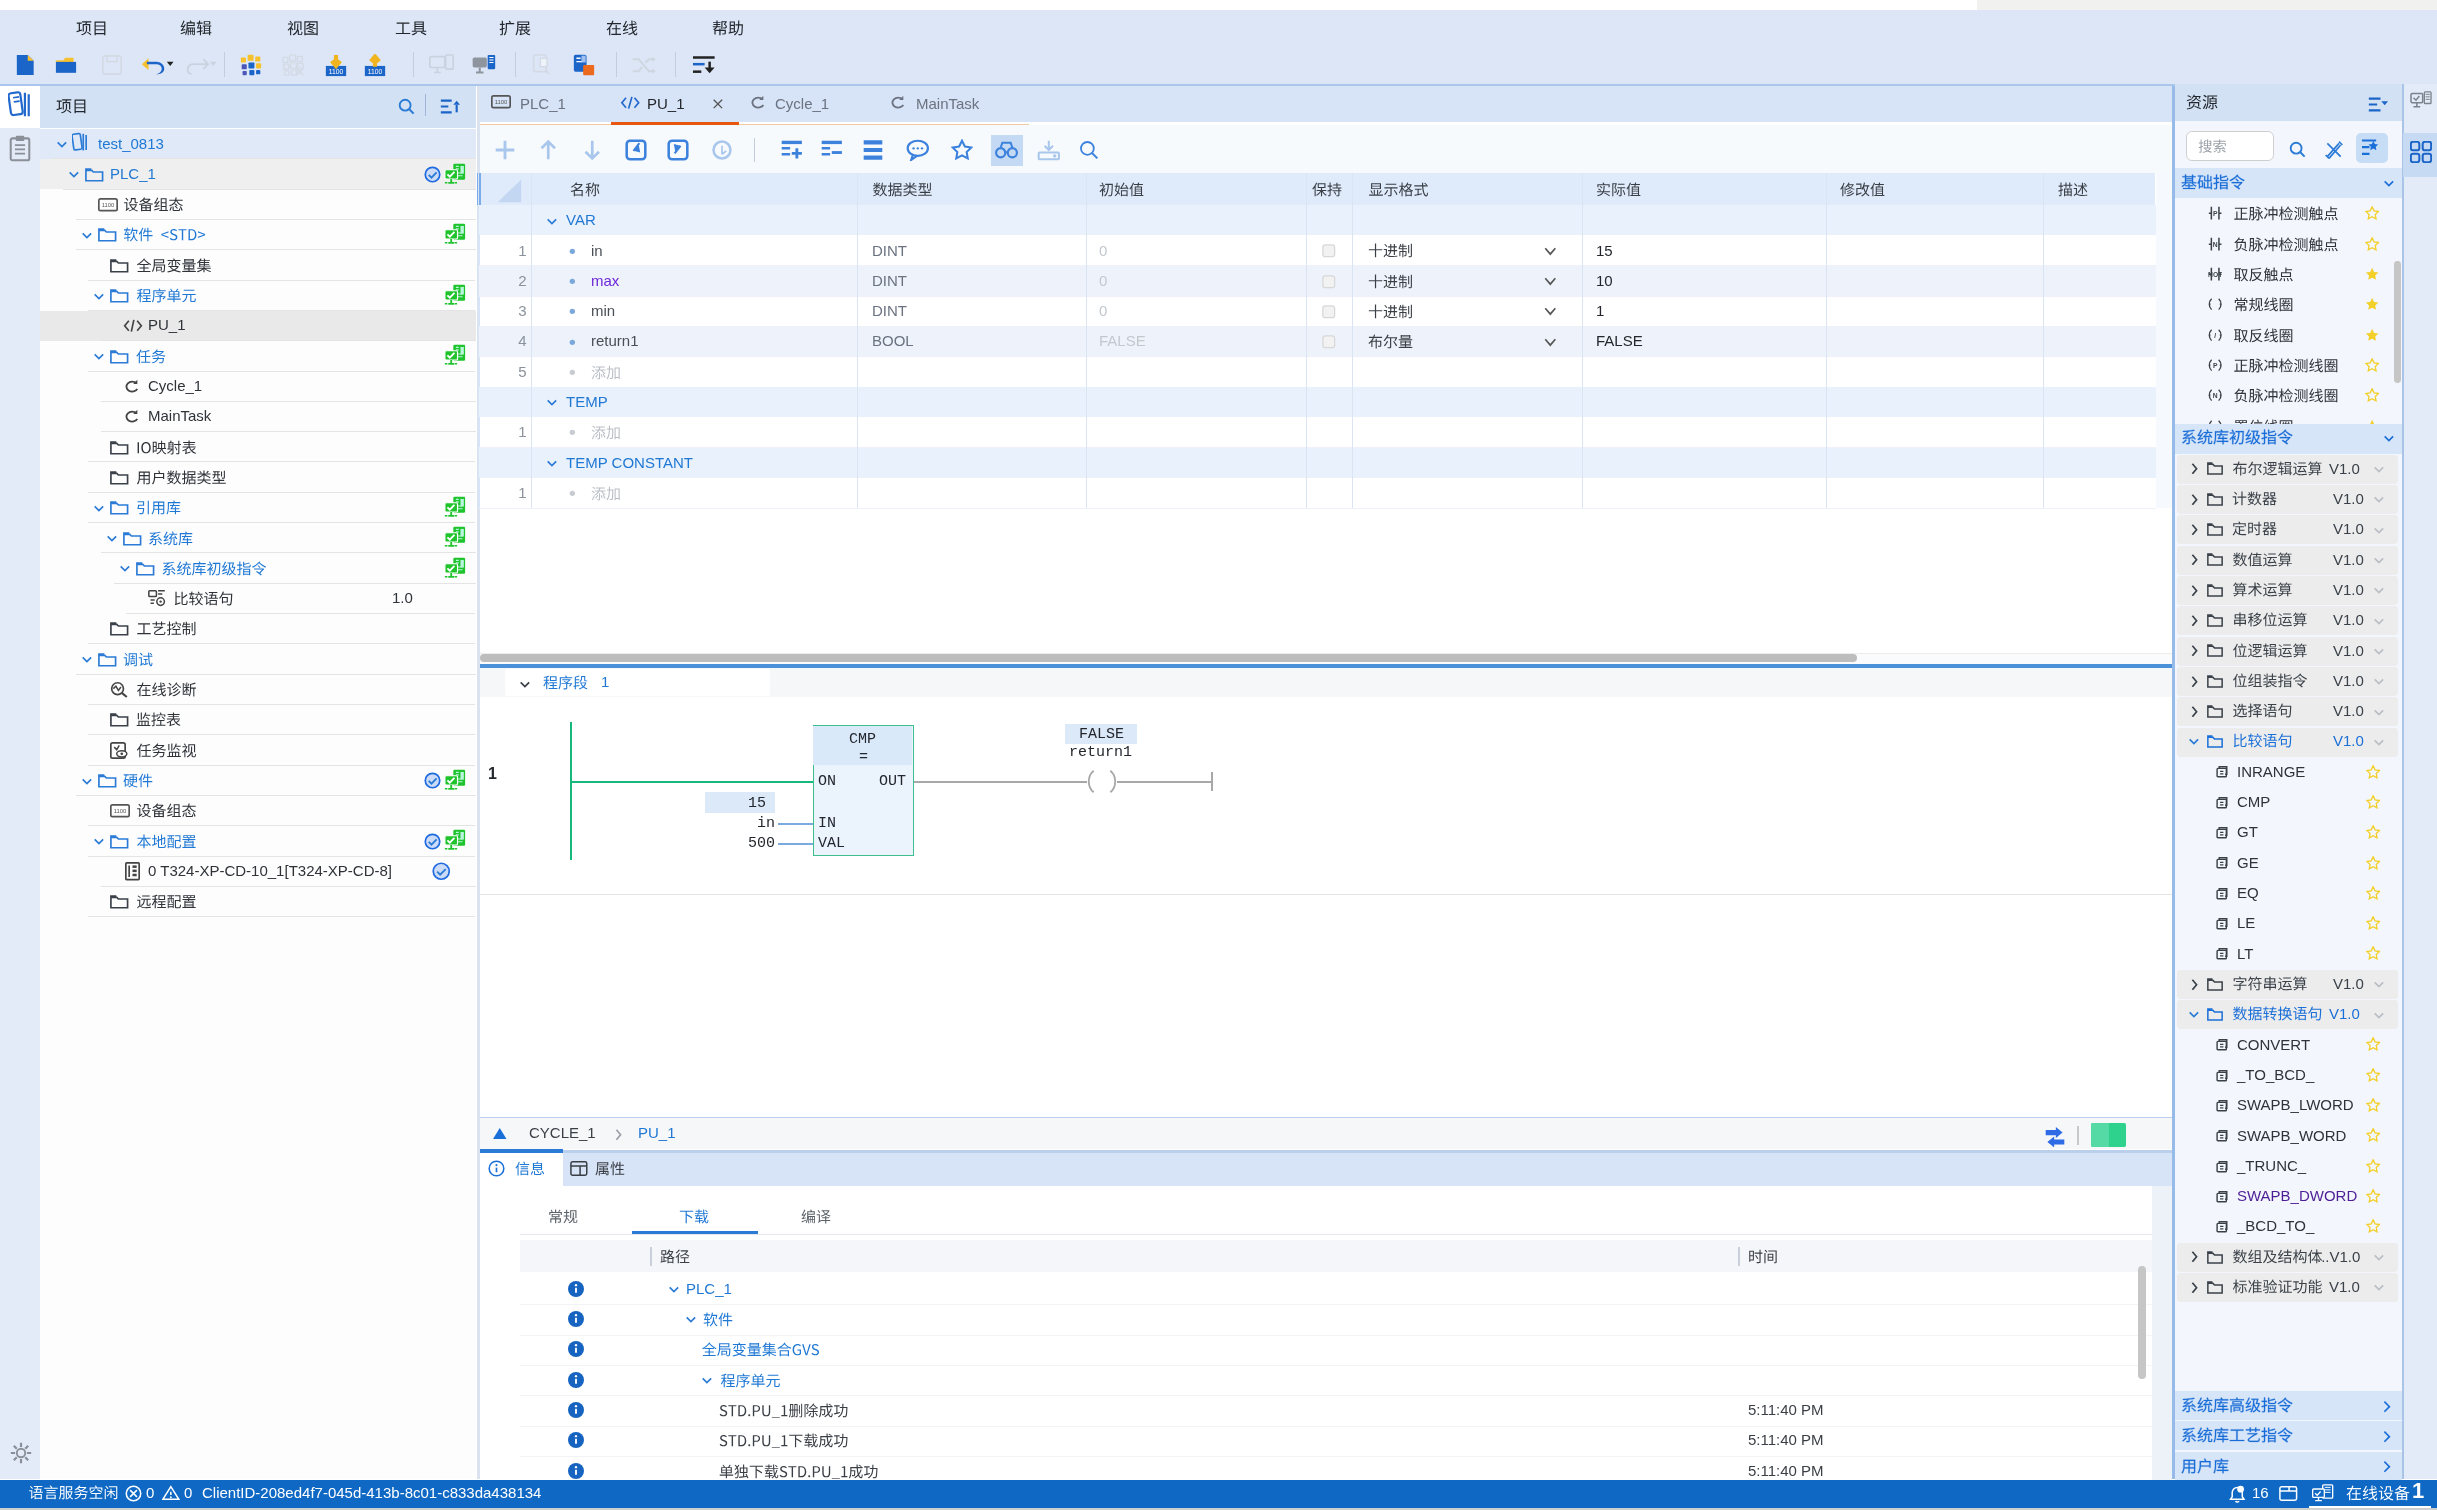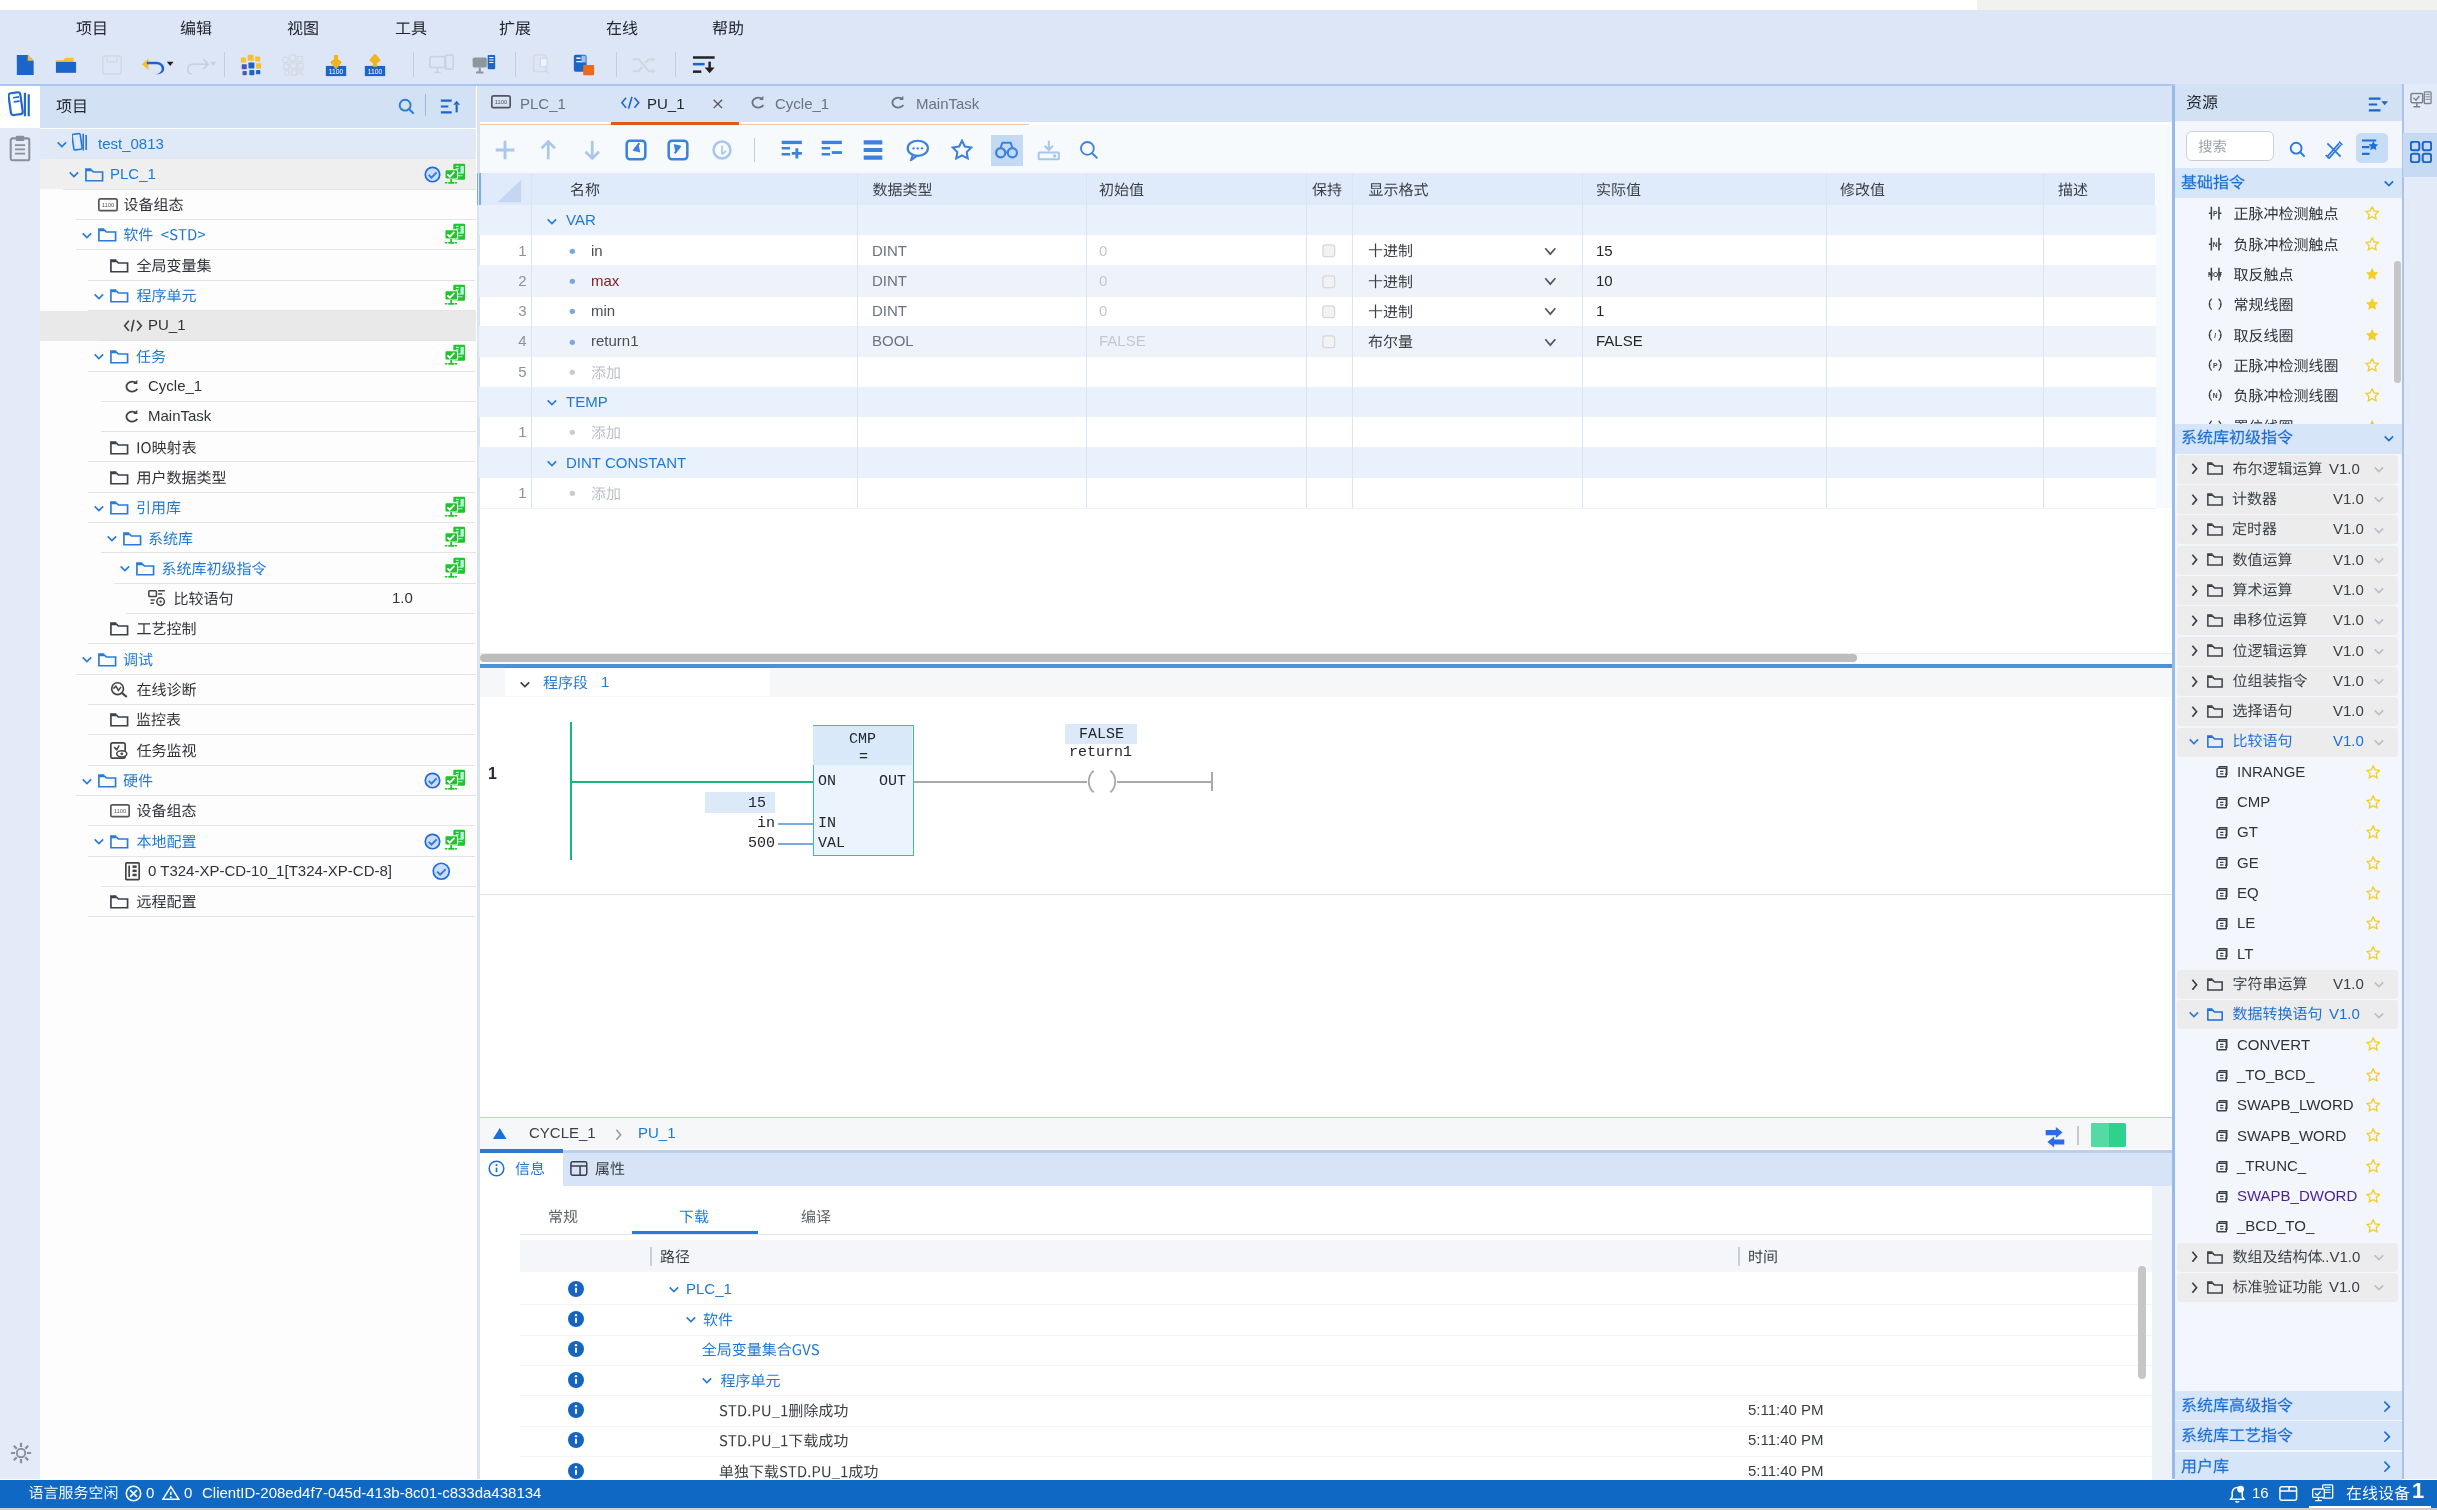--- a/index.html
+++ b/index.html
@@ -1052,21 +1052,21 @@
   </div>
 <div class="a" style="left:1596px;top:243px;"><span class="lat" style="font-size:15px;color:#23272d">15</span></div>
 <div class="a" style="left:479px;top:266px;width:1677px;height:30px;background:#eef3fb"></div>
 <div class="a" style="left:479px;top:296px;width:1677px;height:0.8px;background:#eef2f8"></div>
 <div class="a" style="left:497px;top:273px;"><span class="lat" style="font-size:15px;color:#8b929c;display:inline-block;width:29.5px;text-align:right">2</span></div>
 <div class="a" style="left:569px;top:278px;">
     <svg width="6.7" height="6.7" viewBox="0 0 8 8" fill="none">
       <circle cx="4" cy="4" r="3.2" fill="#7aa8dc"></circle>
     </svg>
   </div>
-<div class="a" style="left:591px;top:273px;"><span class="lat" style="font-size:15px;color:#7f1d1d">max</span></div>
+<div class="a" style="left:591px;top:273px;"><span class="lat" style="font-size:15px;color:#6d28d9">max</span></div>
 <div class="a" style="left:872px;top:273px;"><span class="lat" style="font-size:15px;color:#6b7280">DINT</span></div>
 <div class="a" style="left:1099px;top:273px;"><span class="lat" style="font-size:15px;color:#c3c8cf">0</span></div>
 <div class="a" style="left:1322px;top:275px;">
     <svg width="13.5" height="13.5" viewBox="0 0 16 16" fill="none">
       <rect x="1" y="1" width="14" height="14" rx="3" fill="#f2f2f2" stroke="#d8d8d8" stroke-width="1.5"></rect>
     </svg>
   </div>
 <div class="a" style="left:1368px;top:274px;">
     <svg class="ct" width="45" height="15" viewBox="0 0 54 18">
       <g transform="translate(0,15.8) scale(0.018,-0.018)" fill="#3a3f46">
@@ -1179,21 +1179,21 @@
         <use href="#g52A0" x="1000"></use>
       </g>
     </svg>
   </div>
 <div class="a" style="left:479px;top:448px;width:1677px;height:30px;background:#e9f1fc"></div>
 <div class="a" style="left:546px;top:458px;">
     <svg width="11" height="11" viewBox="0 0 13 13" fill="none">
       <path d="M2 4 l5 5 5-5" stroke="#2b7bd6" stroke-width="2" fill="none"></path>
     </svg>
   </div>
-<div class="a" style="left:566px;top:455px;"><span class="lat" style="font-size:15px;color:#1f78d4">DINT CONSTANT</span></div>
+<div class="a" style="left:566px;top:455px;"><span class="lat" style="font-size:15px;color:#1f78d4">TEMP CONSTANT</span></div>
 <div class="a" style="left:479px;top:508px;width:1677px;height:0.8px;background:#eef2f8"></div>
 <div class="a" style="left:497px;top:485px;"><span class="lat" style="font-size:15px;color:#8b929c;display:inline-block;width:29.5px;text-align:right">1</span></div>
 <div class="a" style="left:569px;top:490px;">
     <svg width="6.7" height="6.7" viewBox="0 0 8 8" fill="none">
       <circle cx="4" cy="4" r="3.2" fill="#c8ccd2"></circle>
     </svg>
   </div>
 <div class="a" style="left:591px;top:486px;">
     <svg class="ct" width="30" height="15" viewBox="0 0 36 18">
       <g transform="translate(0,15.8) scale(0.018,-0.018)" fill="#b9bec6">

